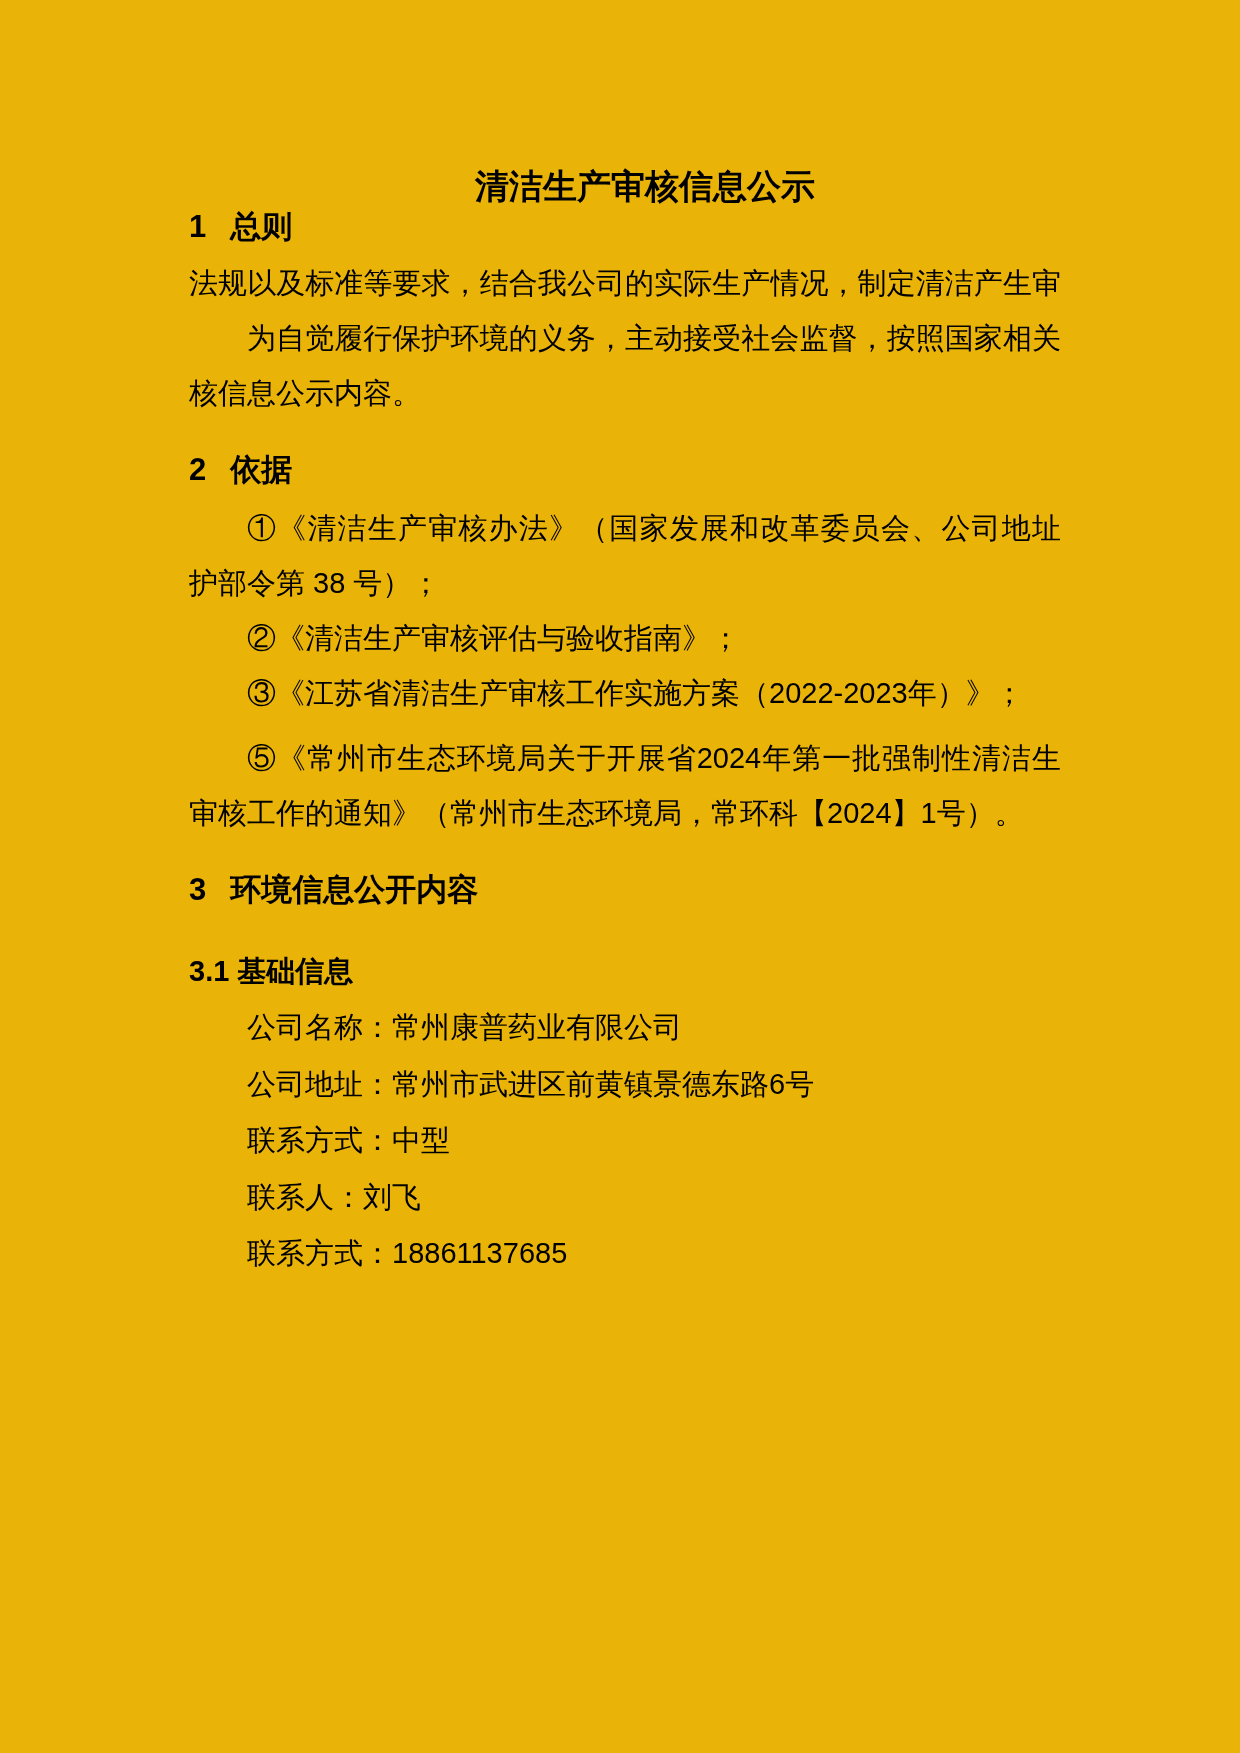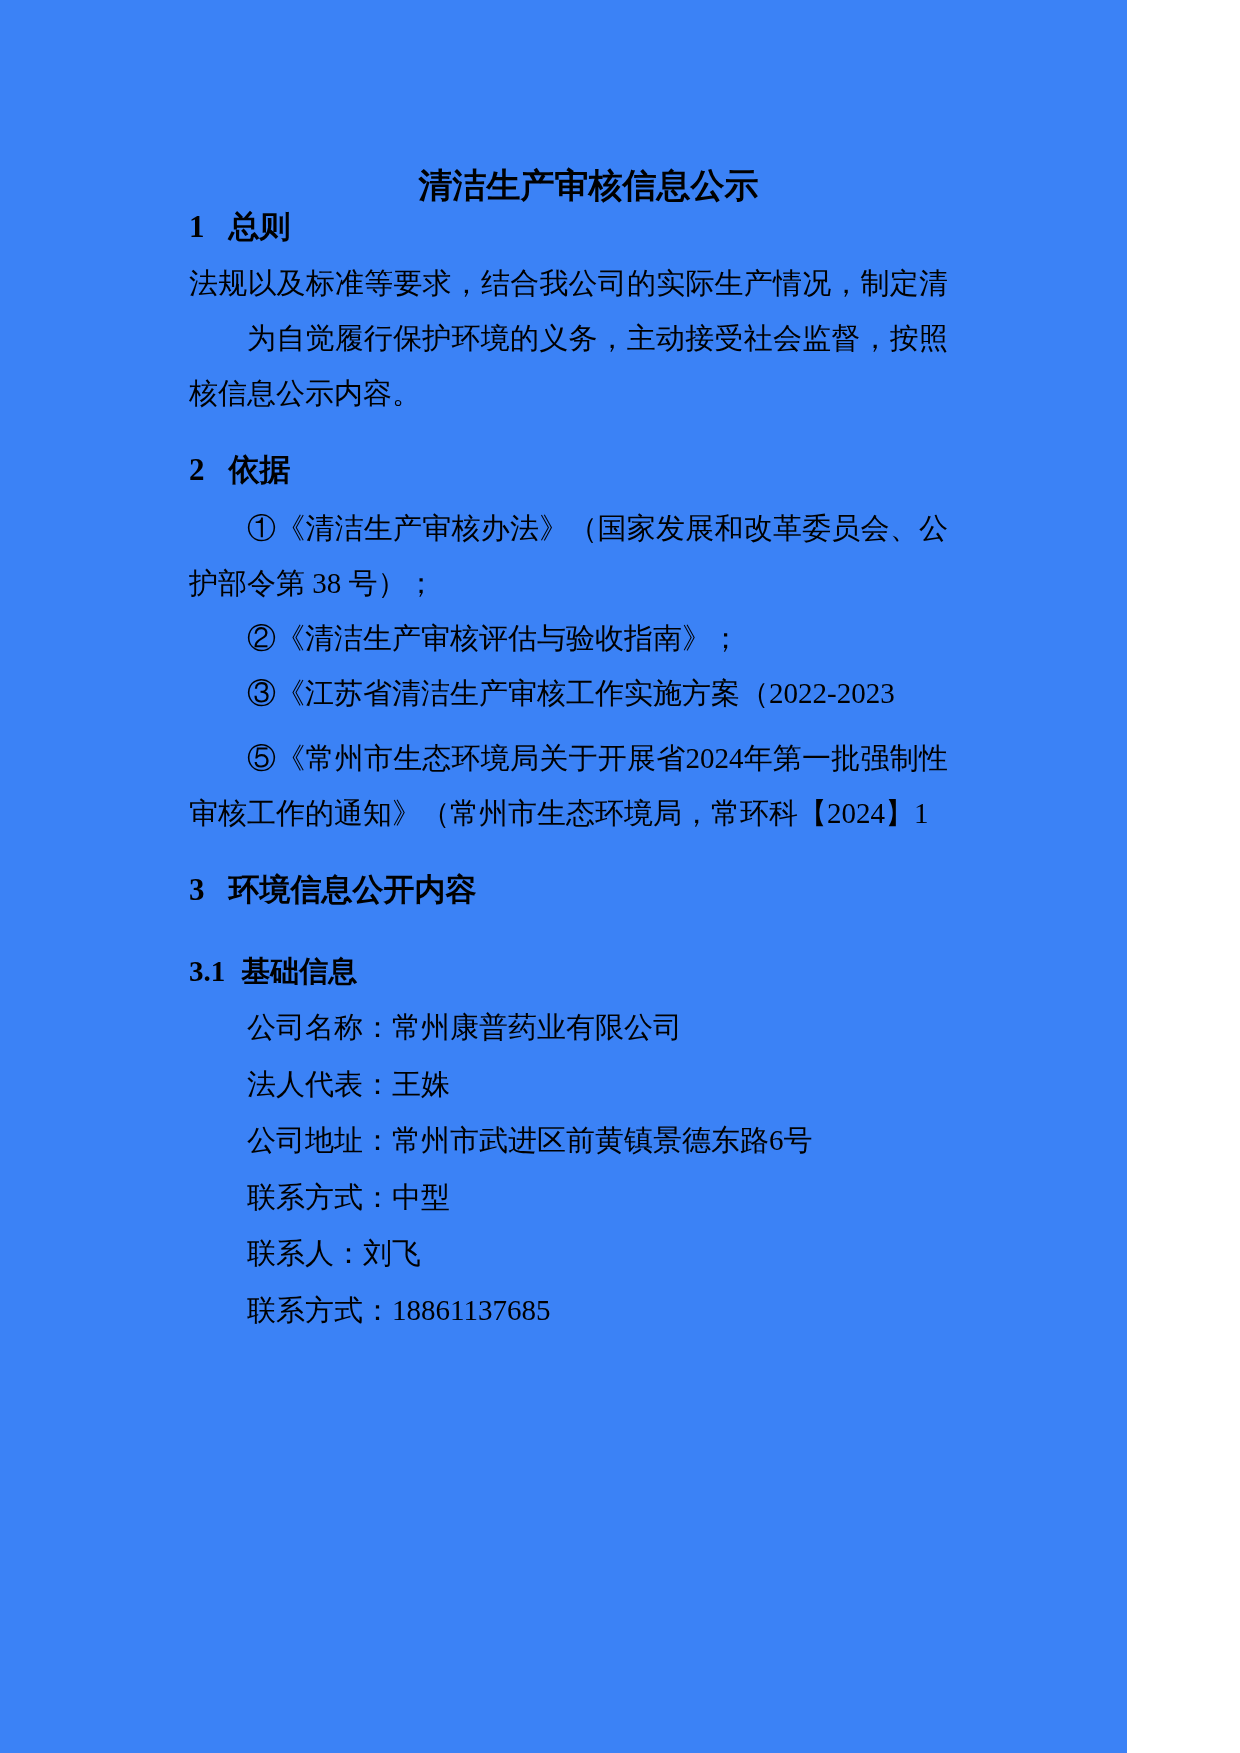--- a/index.html
+++ b/index.html
@@ -2,25 +2,25 @@
 <html><head>
 <meta charset="utf-8">
 <style>
   html, body {
     margin: 0;
     padding: 0;
     background: #ffffff;
   }
   .page {
     position: relative;
-    width: 1127px;
+    width: 1240px;
     height: 1753px;
-    background: #3b82f6;
+    background: #eab308;
     color: #000000;
-    font-family: Liberation Serif, serif;
+    font-family: Liberation Sans, sans-serif;
     overflow: hidden;
   }
   .content {
     padding: 0 179px 0 189px;
   }
   .doc-title {
     margin-top: 166px;
     padding-left: 40px;
     font-size: 34px;
     line-height: 40px;
@@ -35,21 +35,21 @@
     white-space: nowrap;
   }
   .h2 .num { margin-right: 24px; }
   .h31 {
     margin-top: 40px;
     font-size: 29px;
     line-height: 40px;
     font-weight: 700;
     white-space: nowrap;
   }
-  .h31 .num { margin-right: 16px; }
+  .h31 .num { margin-right: 8px; }
   .para { font-size: 29px; }
   .tline {
     height: 55px;
     line-height: 55px;
     overflow: hidden;
   }
   .tline.indent { padding-left: 58px; }
   .tline.jfull {
     text-align: justify;
     text-align-last: justify;
@@ -110,21 +110,20 @@
     <div class="h2" id="h3">
       <span class="num">3</span><span>环境信息公开内容</span>
     </div>
 
     <div class="h31" id="h31">
       <span class="num">3.1</span><span>基础信息</span>
     </div>
 
     <div class="para info" id="info">
         <div class="tline indent">公司名称：常州康普药业有限公司</div>
-        <div class="tline indent">法人代表：王姝</div>
         <div class="tline indent">公司地址：常州市武进区前黄镇景德东路6号</div>
         <div class="tline indent">联系方式：中型</div>
         <div class="tline indent">联系人：刘飞</div>
         <div class="tline indent">联系方式：18861137685</div>
       </div>
 
   </div>
 </div>
 
 </body></html>

